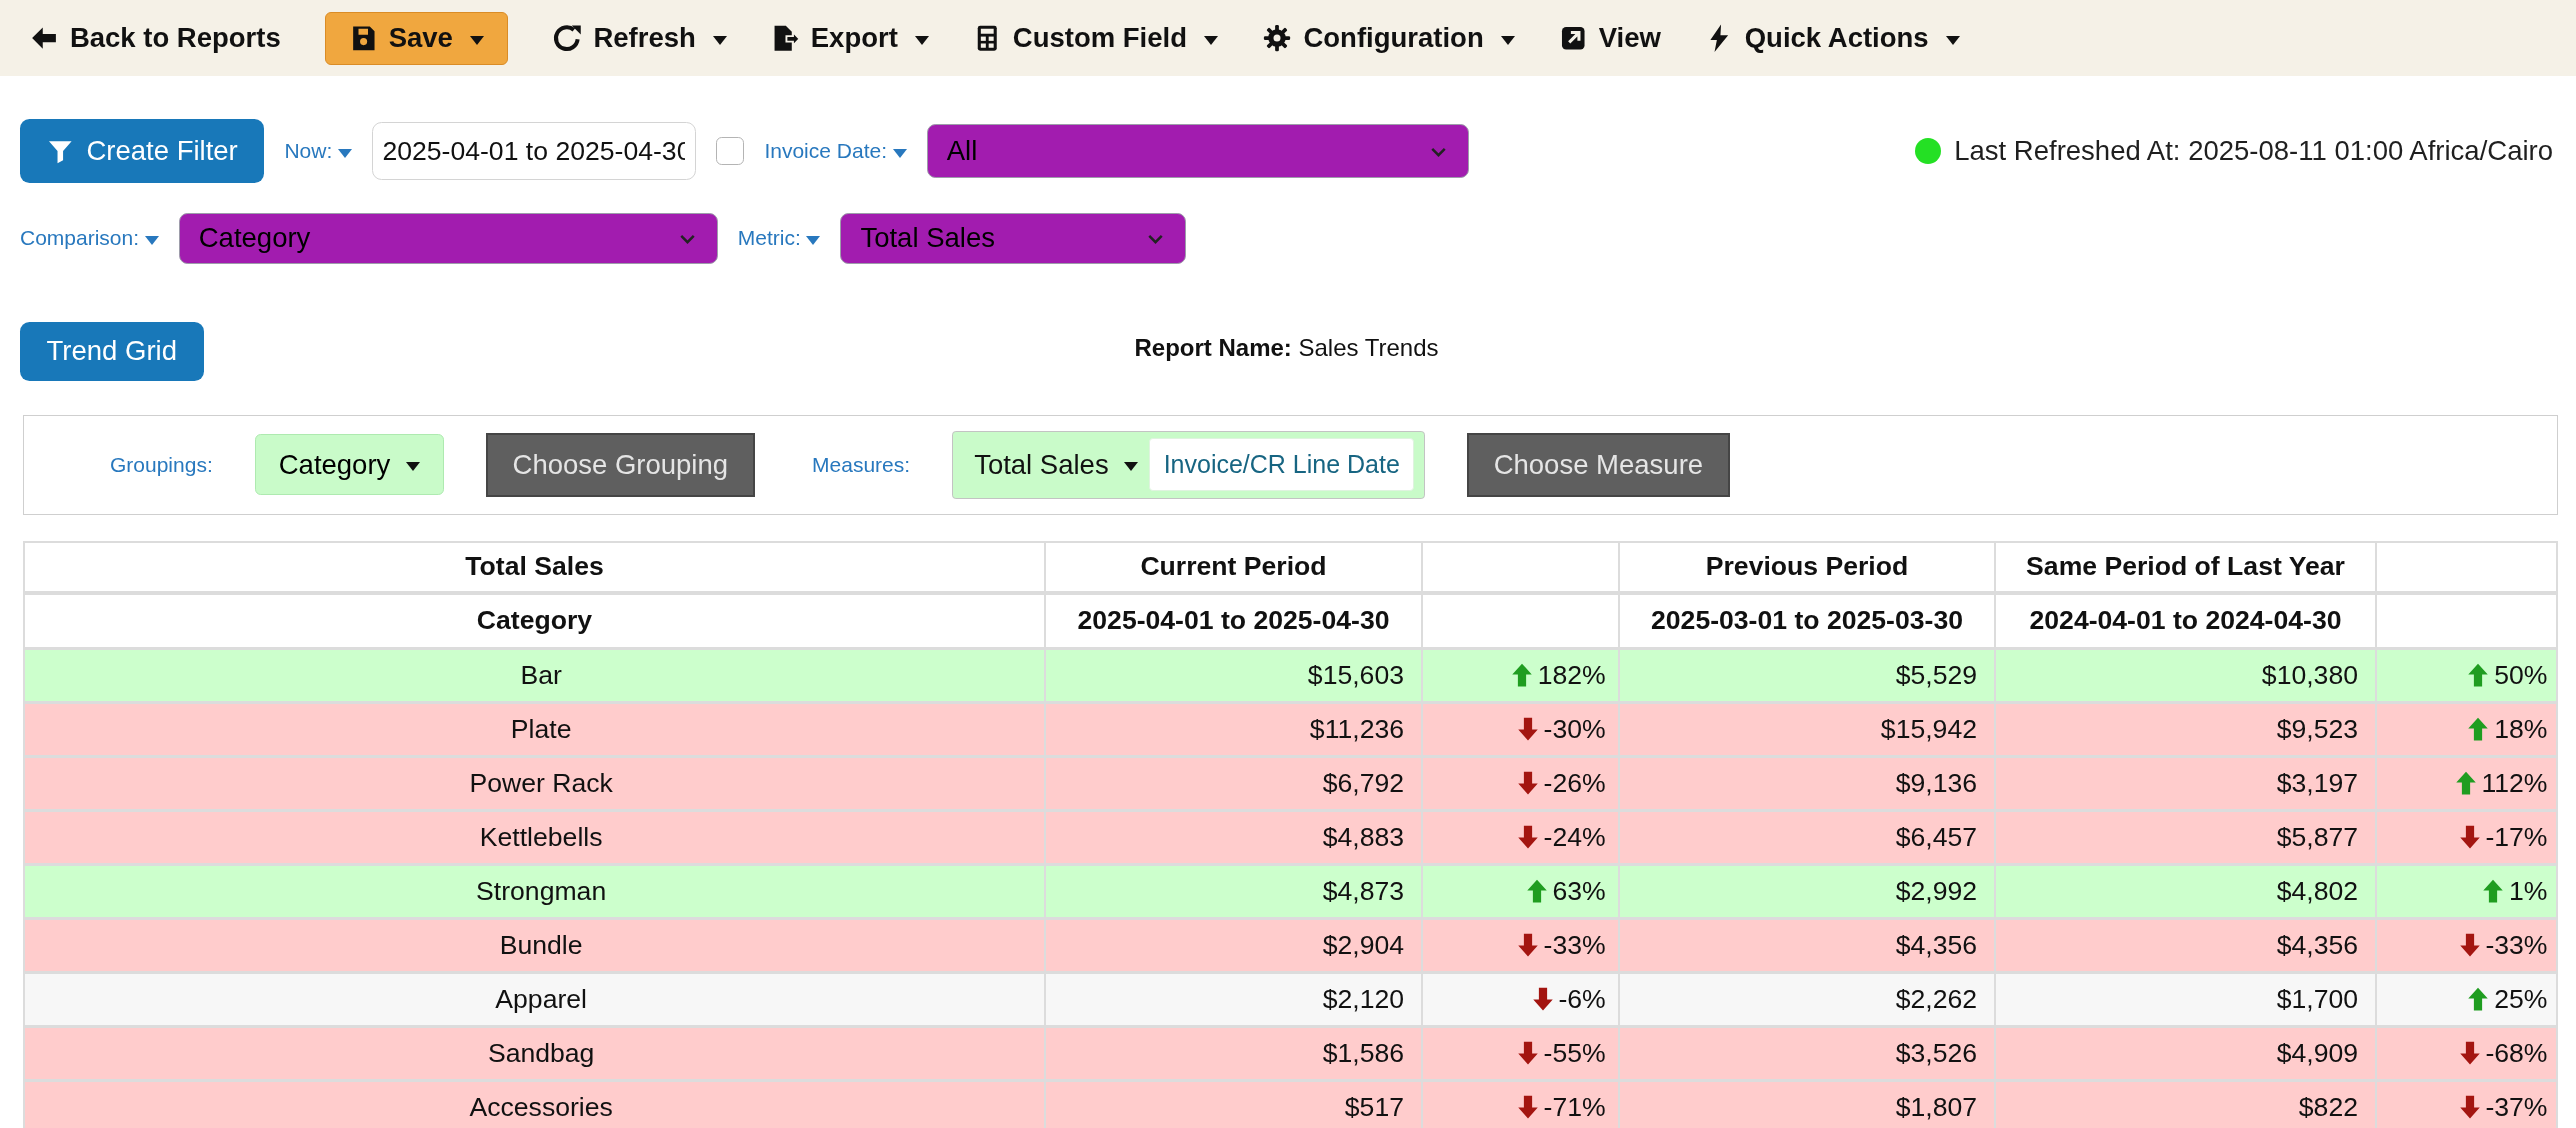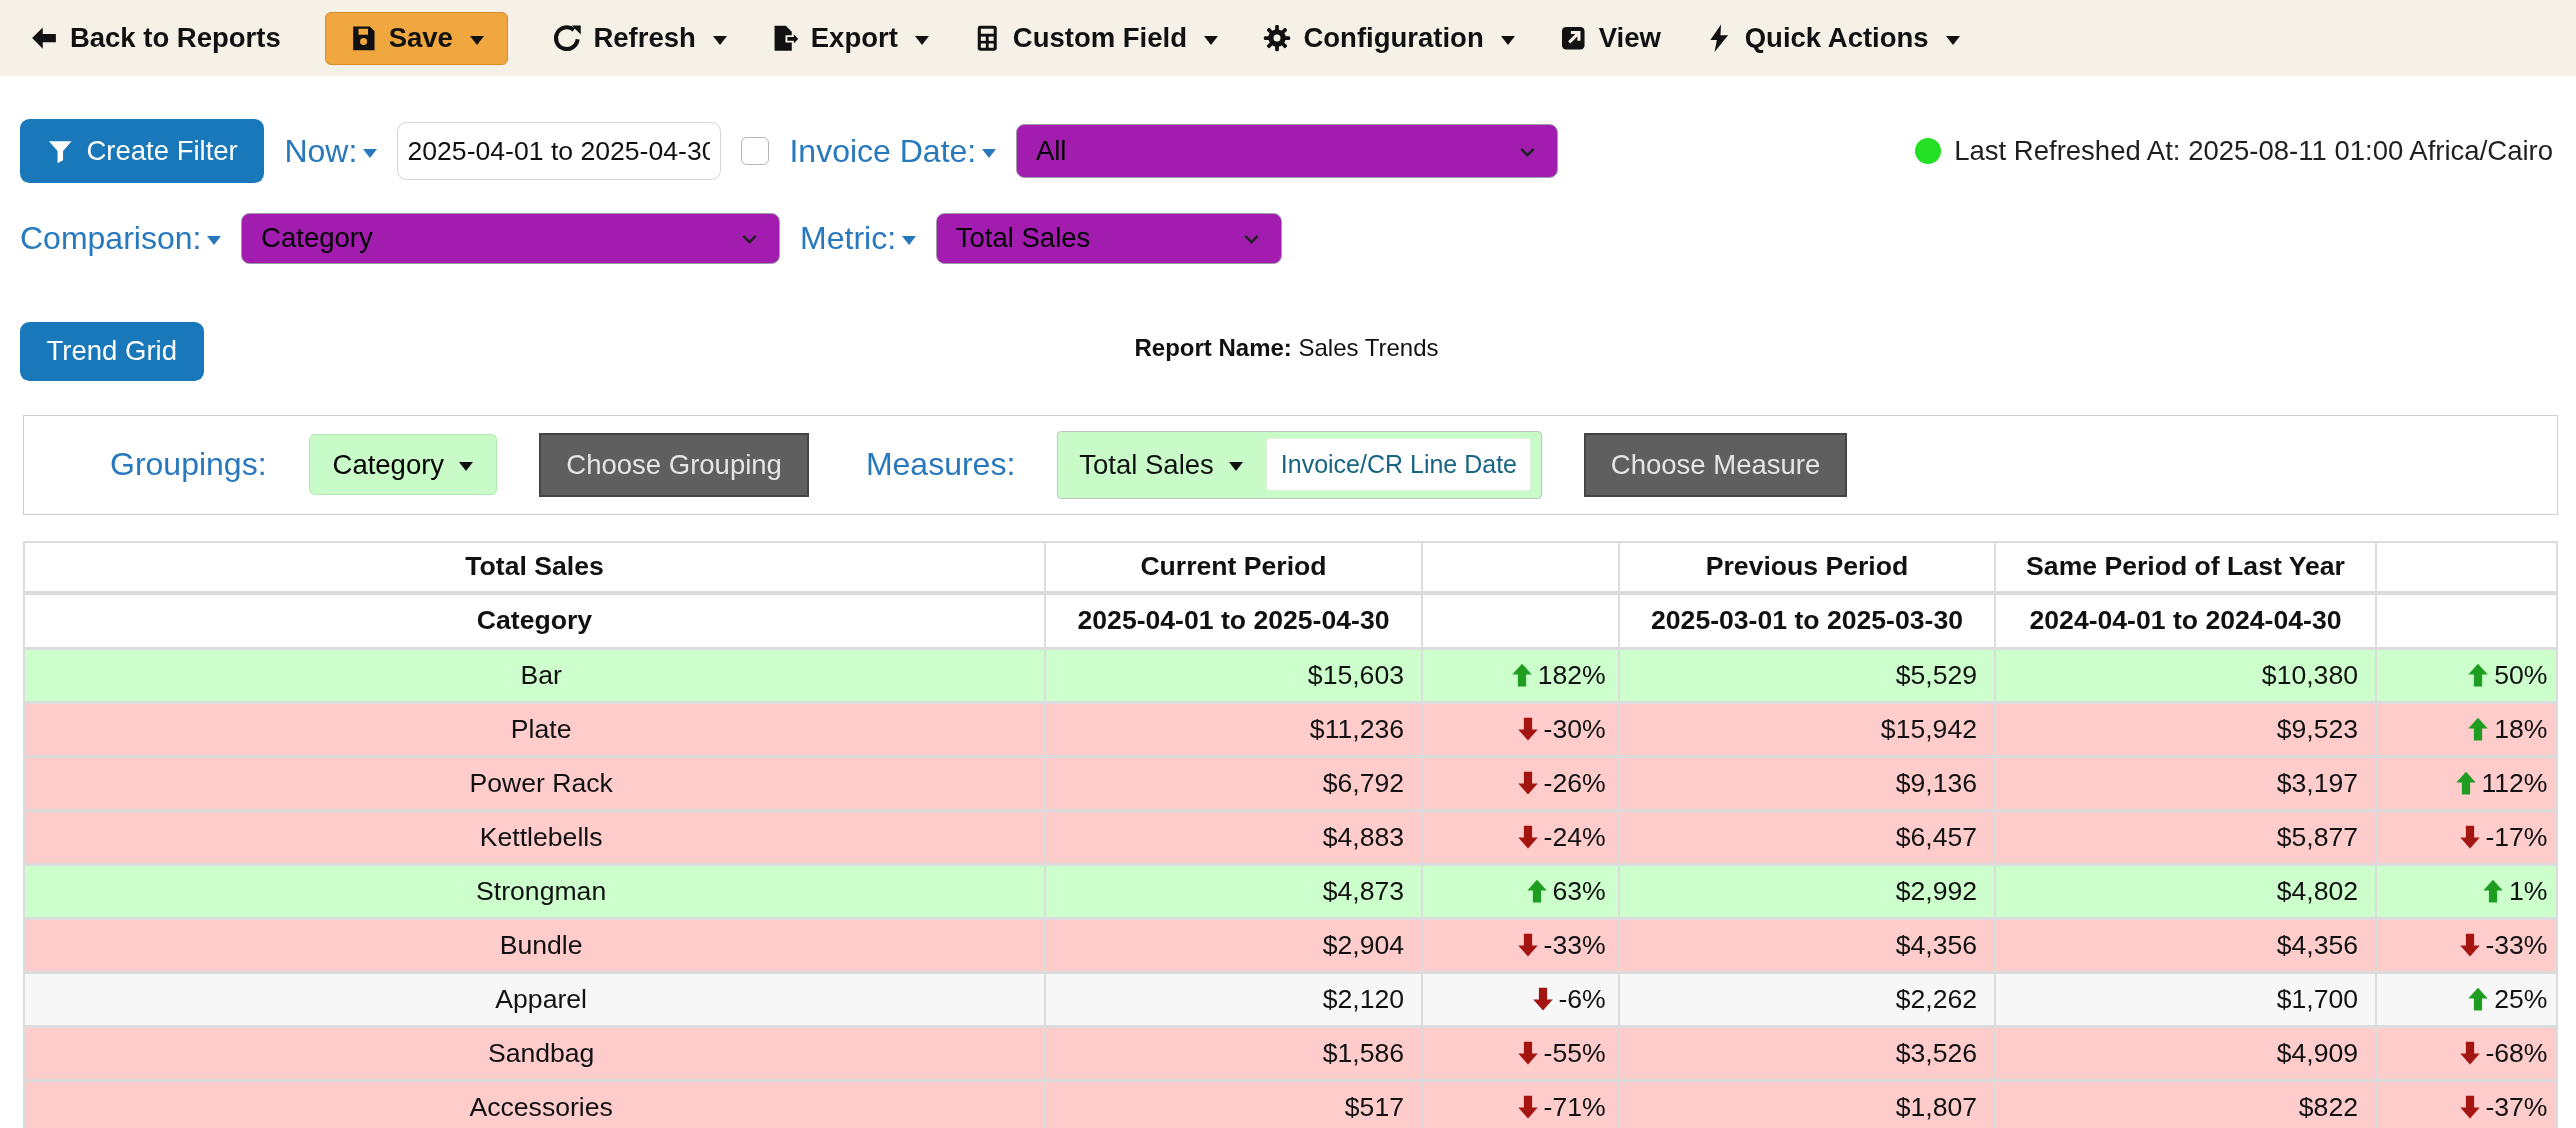--- a/index.html
+++ b/index.html
@@ -27,21 +27,21 @@
   .btn-save {
     background: #f0a73f; border: 1.9px solid #da8c26; border-radius: 6px;
     padding: 9.5px 23px; display: inline-flex; align-items: center; gap: 11.4px;
   }
 
   
   .filter-row {
     display: flex; align-items: center;
     margin: 43px 23px 0 20px; gap: 20px; height: 64px; position: relative;
   }
-  .blue-label { color: #2878be; font-size: 32px; display: inline-flex; align-items: center; white-space: nowrap; cursor: pointer; }
+  .blue-label { color: #2878be; font-size: 21px; display: inline-flex; align-items: center; white-space: nowrap; cursor: pointer; }
   .btn-blue {
     background: #1878b9; color: #fff; border: none; border-radius: 9.5px;
     font-size: 27.5px; font-family: "Liberation Sans", sans-serif;
     display: inline-flex; align-items: center; justify-content: center; gap: 13.3px;
     height: 64px; padding: 0 26.6px; cursor: pointer;
   }
   .date-input {
     width: 324px; height: 58px; border: 1.9px solid #d4d4d4; border-radius: 9.5px;
     font-size: 26.6px; font-family: "Liberation Sans", sans-serif;
     padding: 0 9.5px; text-align: center; color: #111; background: #fff;
@@ -88,21 +88,21 @@
   .measure-chip {
     background: #c9fbc9; border: 1.9px solid #c3c3c3; border-radius: 3.8px;
     height: 68px; display: inline-flex; align-items: center; gap: 9.5px;
     padding: 0 9.5px 0 21px; font-size: 27.5px; cursor: pointer;
   }
   .measure-tag {
     background: #fff; border: 1.9px solid #dff3df; border-radius: 3.8px;
     color: #176582; font-size: 25px; height: 53px;
     display: inline-flex; align-items: center; padding: 0 13.3px; white-space: nowrap;
   }
-  .gap-sm { margin-left: 14px; }
+  .gap-sm { margin-left: 2px; }
 
   
   .grid-wrap { margin: 26px 18px 0 23px; }
   table { border-collapse: separate; border-spacing: 0; table-layout: fixed; width: 2535px; }
   th, td {
     border-right: 2.8px solid #dcdcdc; border-bottom: 3.8px solid #dcdcdc;
     overflow: hidden; white-space: nowrap;
   }
   th:first-child, td:first-child { border-left: 2.8px solid #dcdcdc; }
   thead tr:first-child th { border-top: 2.8px solid #dcdcdc; }

